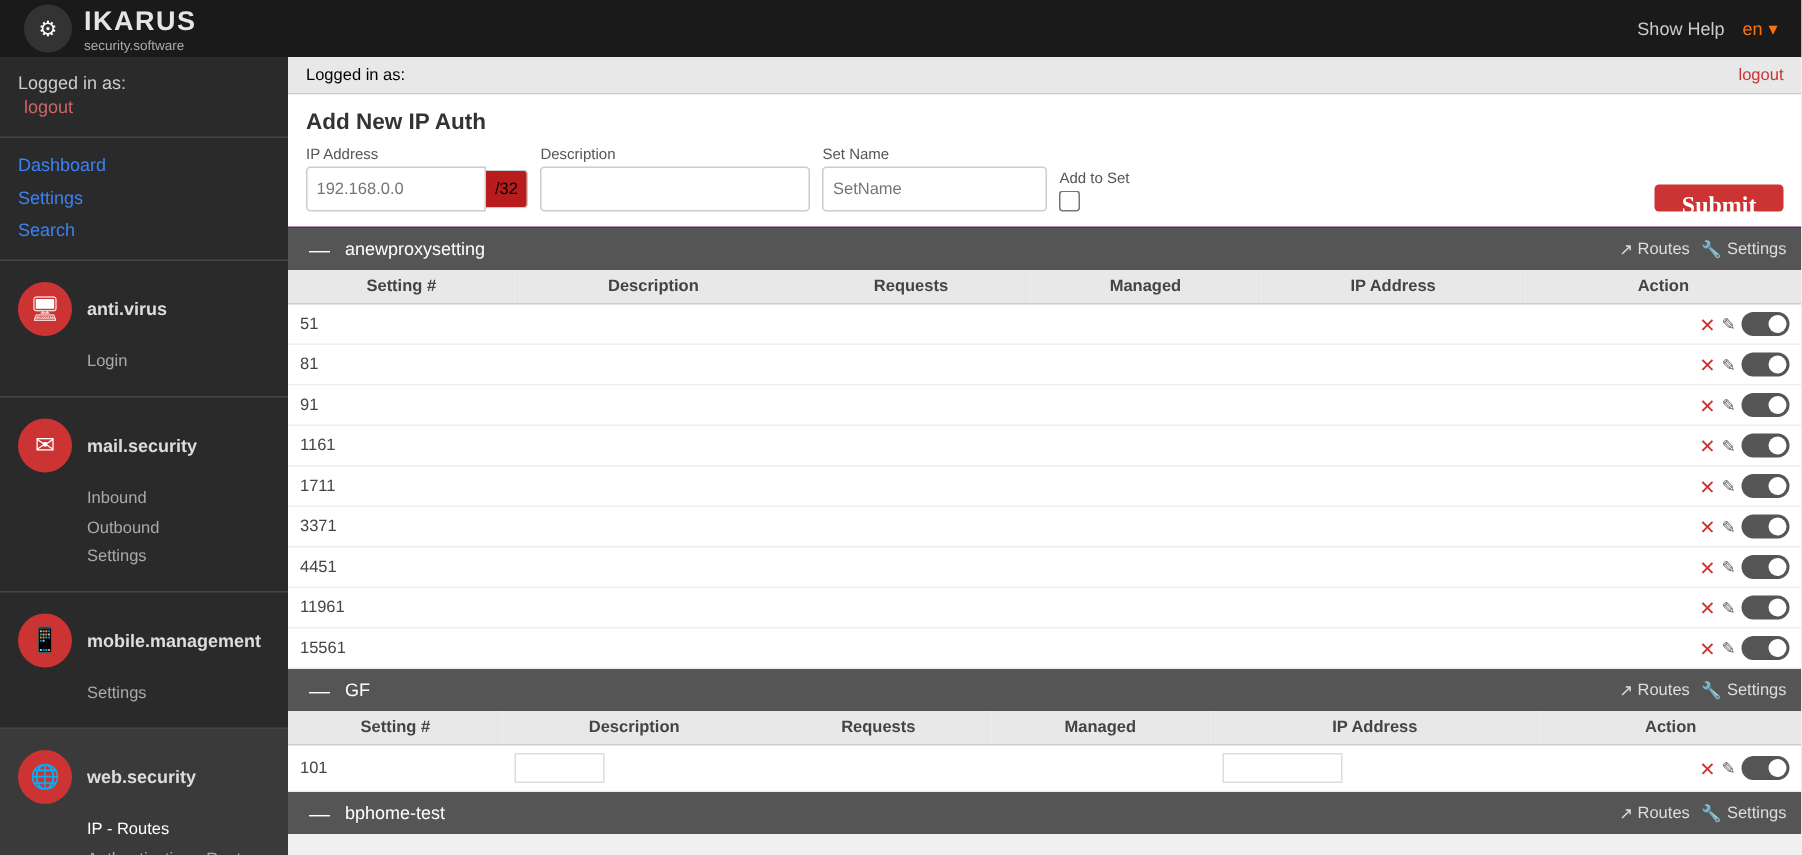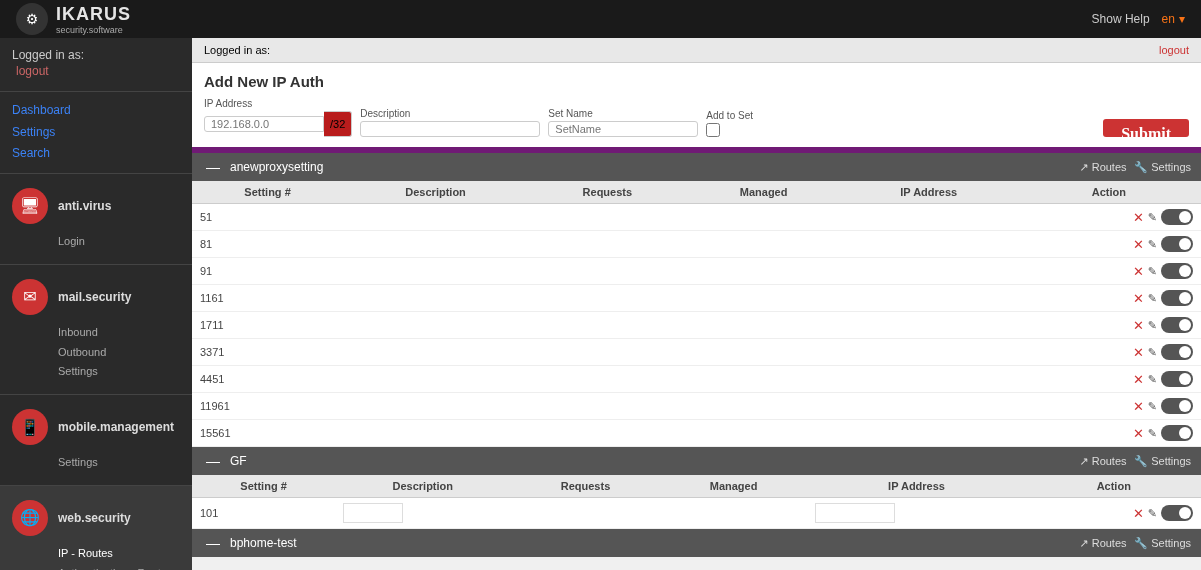--- a/index.html
+++ b/index.html
@@ -162,21 +162,21 @@
     }
     .content-header .logout-link {
       color: #cc3333;
       text-decoration: none;
     }
 
     
     .add-ip-section {
       background: white;
       padding: 10px 12px;
-      border-bottom: 6px solid #701a75;
+      border-bottom: 1px solid #701a75;
     }
     .add-ip-title {
       font-size: 15px;
       font-weight: bold;
       margin-bottom: 8px;
       color: #333;
     }
     .add-ip-form {
       display: flex;
       align-items: flex-end;
@@ -190,21 +190,21 @@
     }
     .form-group label {
       font-size: 10px;
       color: #555;
     }
     .form-group input {
       border: 1px solid #ccc;
       border-radius: 3px;
       padding: 4px 6px;
       font-size: 11px;
-      height: 16px;
+      height: 30px;
     }
     .ip-input-group {
       display: flex;
       align-items: center;
       gap: 0;
     }
     .ip-input-group input {
       border-radius: 3px 0 0 3px;
       width: 120px;
     }

